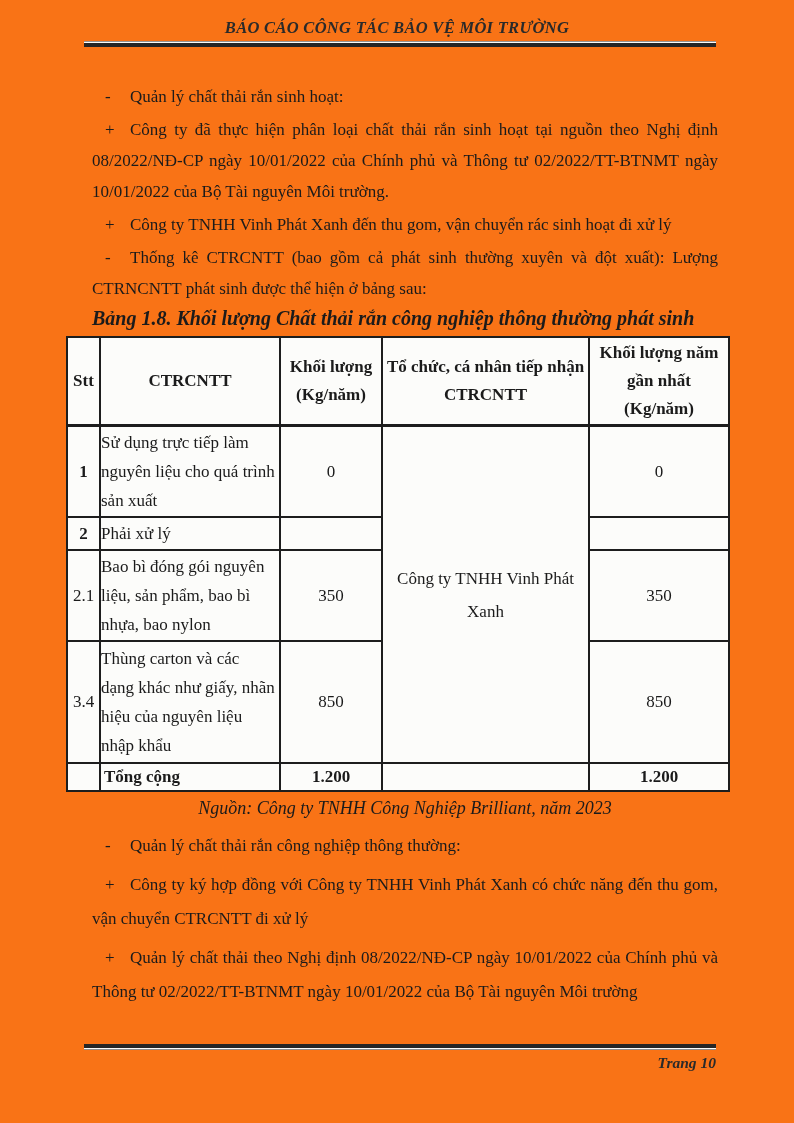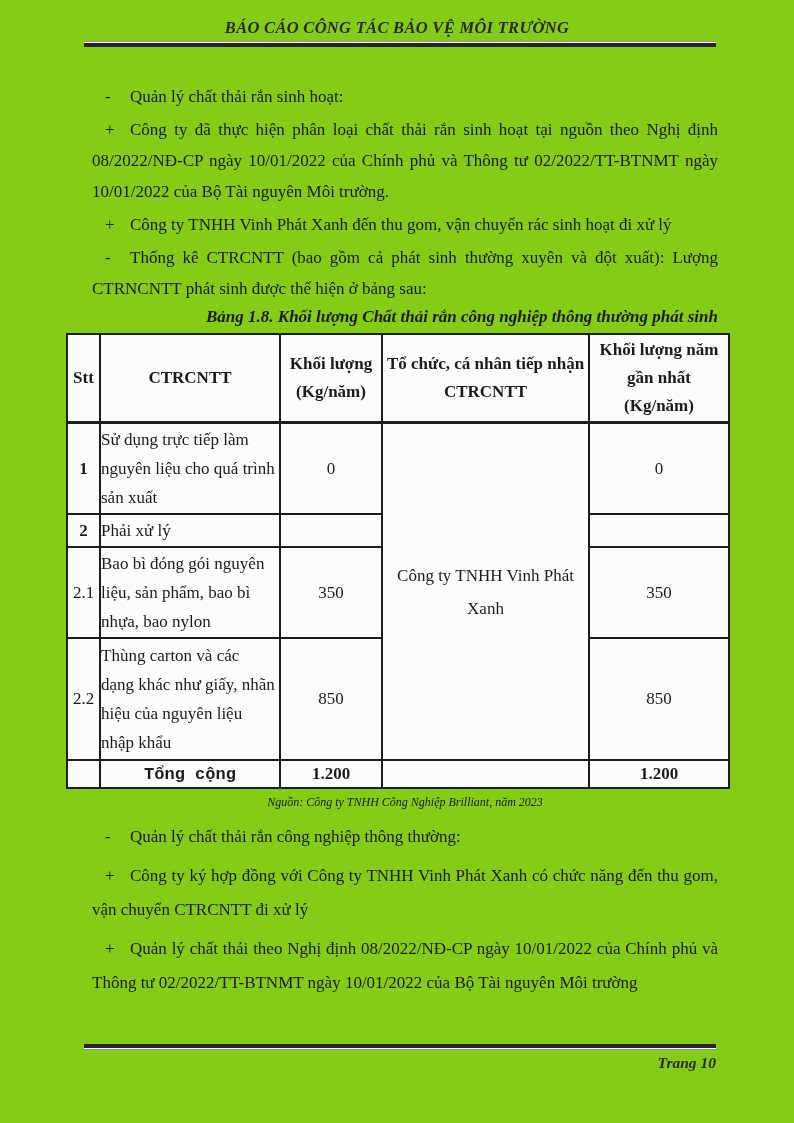--- a/index.html
+++ b/index.html
@@ -2,21 +2,21 @@
 <html><head>
 <meta charset="utf-8">
 <style>
   * { margin: 0; padding: 0; box-sizing: border-box; }
   html, body { background: #e8e8e6; }
   .page {
     position: relative;
     width: 794px;
     height: 1123px;
     margin: 0 auto;
-    background: #84cc16;
+    background: #f97316;
     color: #1b1b1b;
     font-family: "Liberation Serif", "DejaVu Serif", serif;
     overflow: hidden;
   }
 
   
   .running-header { padding-top: 18px; }
   .header-title {
     text-align: center;
     font-style: italic;
@@ -37,22 +37,22 @@
     font-size: 17px;
     line-height: 31px;
     text-align: justify;
     text-indent: 13px;
     margin-bottom: 2px;
   }
   .para .marker { display: inline-block; width: 25px; text-indent: 0; }
   .para-after { line-height: 34px; margin-bottom: 5px; }
 
   .caption {
-    text-align: right;
-    font-size: 17px;
+    text-align: left;
+    font-size: 20px;
     font-weight: bold;
     font-style: italic;
     margin: 3px 0 6px 0;
   }
 
   
   table.waste-table {
     border-collapse: collapse;
     table-layout: fixed;
     width: 662px;
@@ -71,26 +71,26 @@
     text-align: center;
     line-height: 28px;
     border-bottom-width: 3px;
   }
   .waste-table td.stt { text-align: center; line-height: 28px; }
   .waste-table td.stt.b { font-weight: bold; }
   .waste-table td.desc { text-align: left; line-height: 29px; padding-left: 0; }
   .waste-table td.num { text-align: center; }
   .waste-table td.receiver { text-align: center; line-height: 33px; margin-left: 40px; }
   .waste-table tr.total-row td { font-weight: bold; }
-  .waste-table td.total-label { text-align: center; font-family: Liberation Mono, monospace; }
+  .waste-table td.total-label { text-align: left; }
 
   .source {
     text-align: center;
     font-style: italic;
-    font-size: 12px;
+    font-size: 18px;
     margin: 6px 0 10px 0;
   }
 
   
   .page-footer { position: absolute; left: 84px; right: 78px; top: 1044px; }
   .rule-footer {
     background: linear-gradient(to bottom, #262626 0 4px, #fcfcfa 4px 5px, #8f8f8f 5px 6px);
   }
   .page-number {
     text-align: right;
@@ -154,21 +154,21 @@
           <td class="num"></td>
           <td class="num"></td>
         </tr>
         <tr style="height:86px">
           <td class="stt">2.1</td>
           <td class="desc">Bao bì đóng gói nguyên liệu, sản phẩm, bao bì nhựa, bao nylon</td>
           <td class="num">350</td>
           <td class="num">350</td>
         </tr>
         <tr style="height:122px">
-          <td class="stt">2.2</td>
+          <td class="stt">3.4</td>
           <td class="desc">Thùng carton và các dạng khác như giấy, nhãn hiệu của nguyên liệu nhập khẩu</td>
           <td class="num">850</td>
           <td class="num">850</td>
         </tr>
         <tr class="total-row" style="height:28px">
           <td class="stt"></td>
           <td class="total-label">Tổng cộng</td>
           <td class="num">1.200</td>
           <td></td>
           <td class="num">1.200</td>

